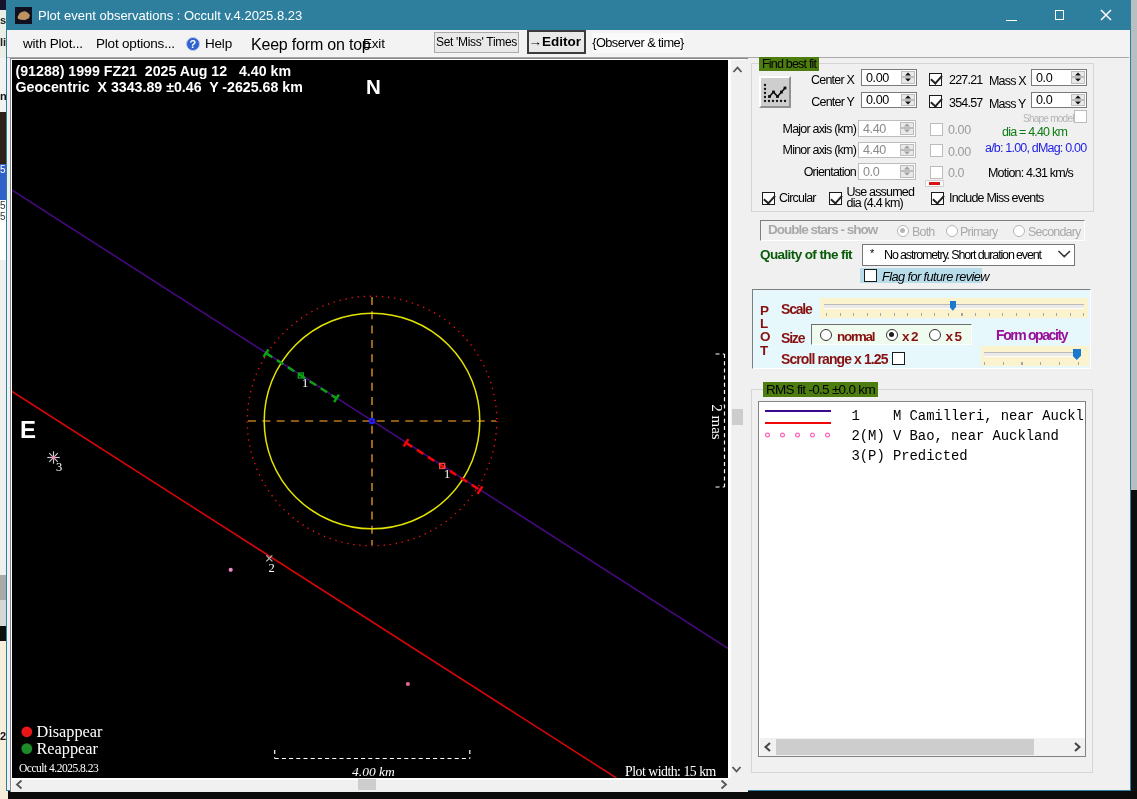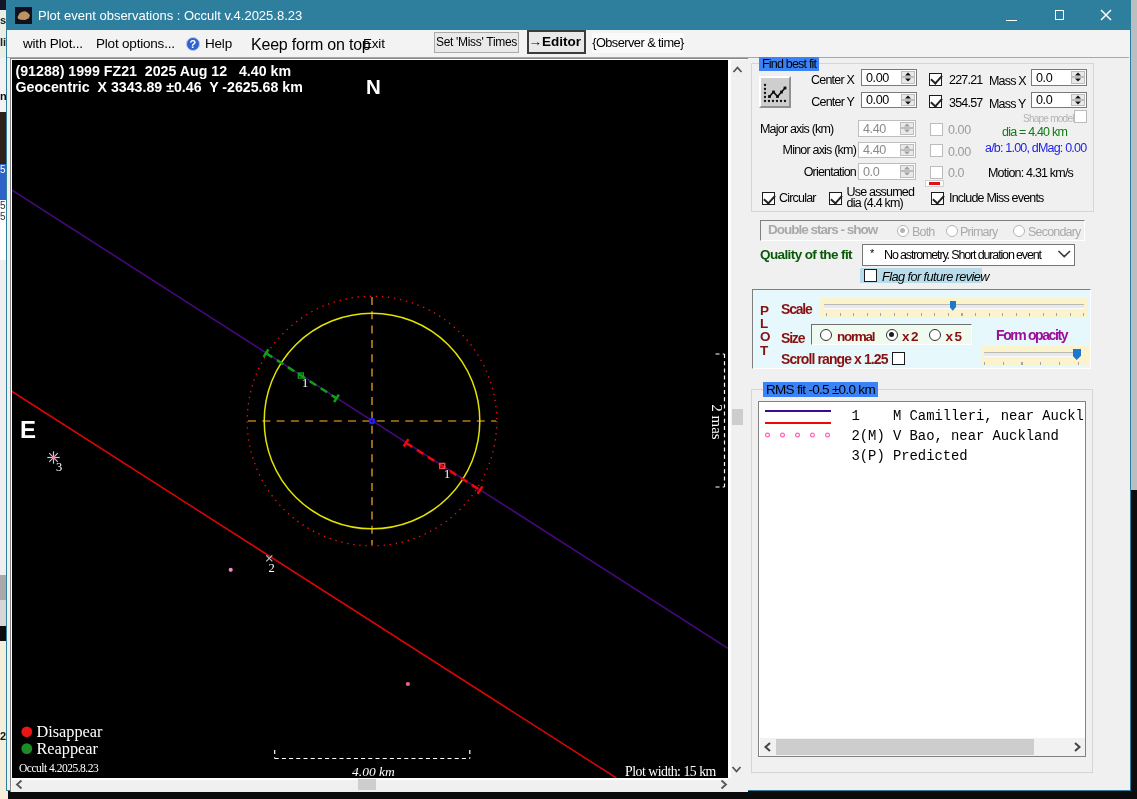--- a/index.html
+++ b/index.html
@@ -20,21 +20,21 @@
   .spin .btns{position:absolute;right:1px;top:1px;bottom:1px;width:14px;}
   .spin .bu,.spin .bd{position:absolute;left:0;width:14px;height:50%;background:#e9e9e9;border:1px solid #bdbdbd;box-sizing:border-box;}
   .spin .bu{top:0;}
   .spin .bd{bottom:0;}
   .tri-u{position:absolute;left:50%;top:50%;transform:translate(-50%,-50%);width:0;height:0;border-left:3.4px solid transparent;border-right:3.4px solid transparent;border-bottom:3.6px solid #0d0d0d;}
   .tri-d{position:absolute;left:50%;top:50%;transform:translate(-50%,-50%);width:0;height:0;border-left:3.4px solid transparent;border-right:3.4px solid transparent;border-top:3.6px solid #0d0d0d;}
   .spin.dis .tri-u{border-bottom-color:#9d9d9d;}
   .spin.dis .tri-d{border-top-color:#9d9d9d;}
   .lbl{position:absolute;font-size:12.5px;letter-spacing:-0.8px;color:#000;white-space:nowrap;}
   .gb{position:absolute;border:1px solid #d5d5d5;box-sizing:border-box;}
-  .gbt{position:absolute;background:#3b82f6;padding:0 3px;font-size:12.5px;letter-spacing:-0.8px;color:#000;white-space:nowrap;}
+  .gbt{position:absolute;background:#4d7c0f;padding:0 3px;font-size:12.5px;letter-spacing:-0.8px;color:#000;white-space:nowrap;}
 </style>
 </head>
 <body>
 
 <div class="abs" style="left:0;top:0;width:8px;height:10px;background:#14142a;"></div>
 <div class="abs" style="left:0;top:10px;width:8px;height:48px;background:#e9efe5;"></div>
 <div class="abs" style="left:0;top:14px;width:8px;height:10px;font-size:11px;font-weight:bold;color:#222;overflow:hidden;">s</div>
 <div class="abs" style="left:0;top:36px;width:8px;height:11px;font-size:11px;font-weight:bold;color:#222;overflow:hidden;">lit</div>
 <div class="abs" style="left:0;top:58px;width:8px;height:32px;background:#f2f2f2;"></div>
 <div class="abs" style="left:0;top:90px;width:8px;height:22px;background:#f2f2f2;font-size:11px;font-weight:bold;color:#111;overflow:hidden;">n</div>
@@ -261,21 +261,21 @@
       </span>
       <span class="bd">
         <span class="tri-d"></span>
       </span>
     </span>
   </div>
 
 <div class="lbl" style="left:1023px;top:113px;font-size:10px;letter-spacing:-0.75px;color:#b3b3b3;">Shape model</div>
 <div class="cb dis" style="left:1074px;top:110px;width:12.5px;height:12.5px;"></div>
 
-<div class="lbl" style="left:760px;top:121.5px;width:96px;text-align:left;">Major axis (km)</div>
+<div class="lbl" style="left:760px;top:121.5px;width:96px;text-align:right;">Major axis (km)</div>
 <div class="spin dis" style="left:858px;top:120px;width:58px;height:16.5px;">
     <span class="v">4.40</span>
     <span class="btns">
       <span class="bu">
         <span class="tri-u"></span>
       </span>
       <span class="bd">
         <span class="tri-d"></span>
       </span>
     </span>

